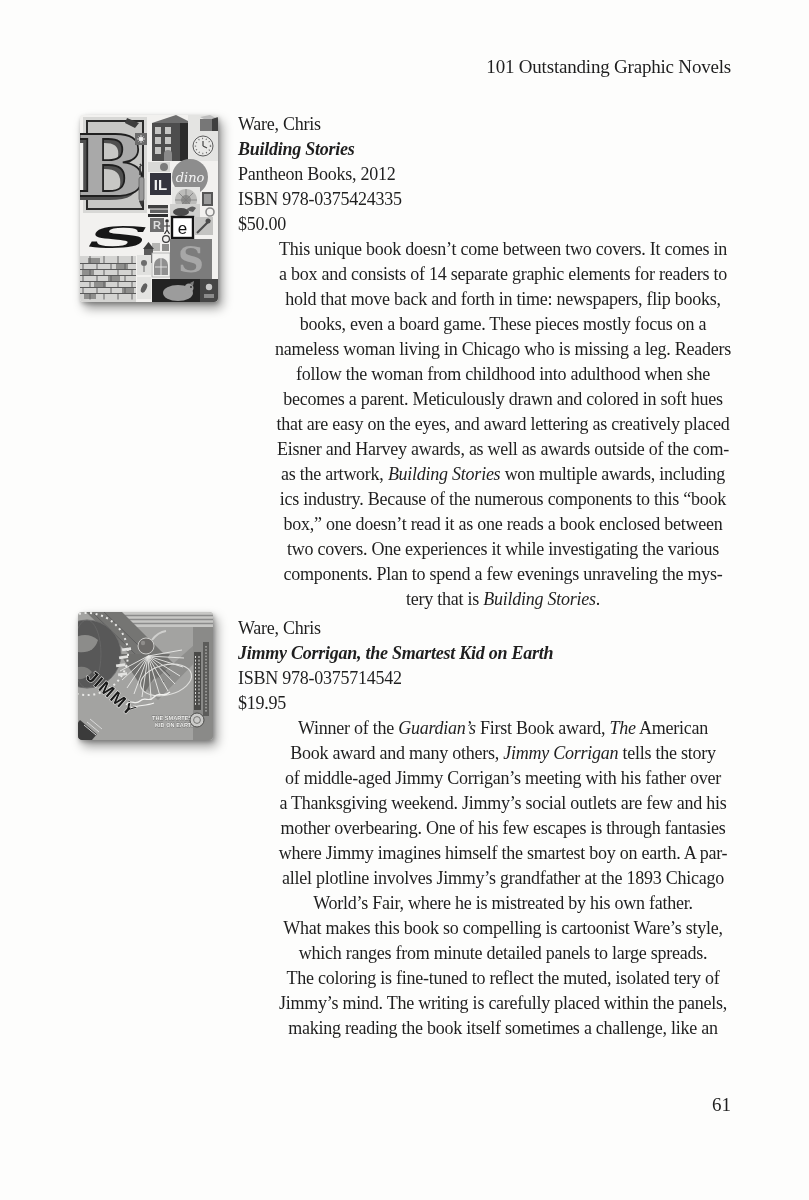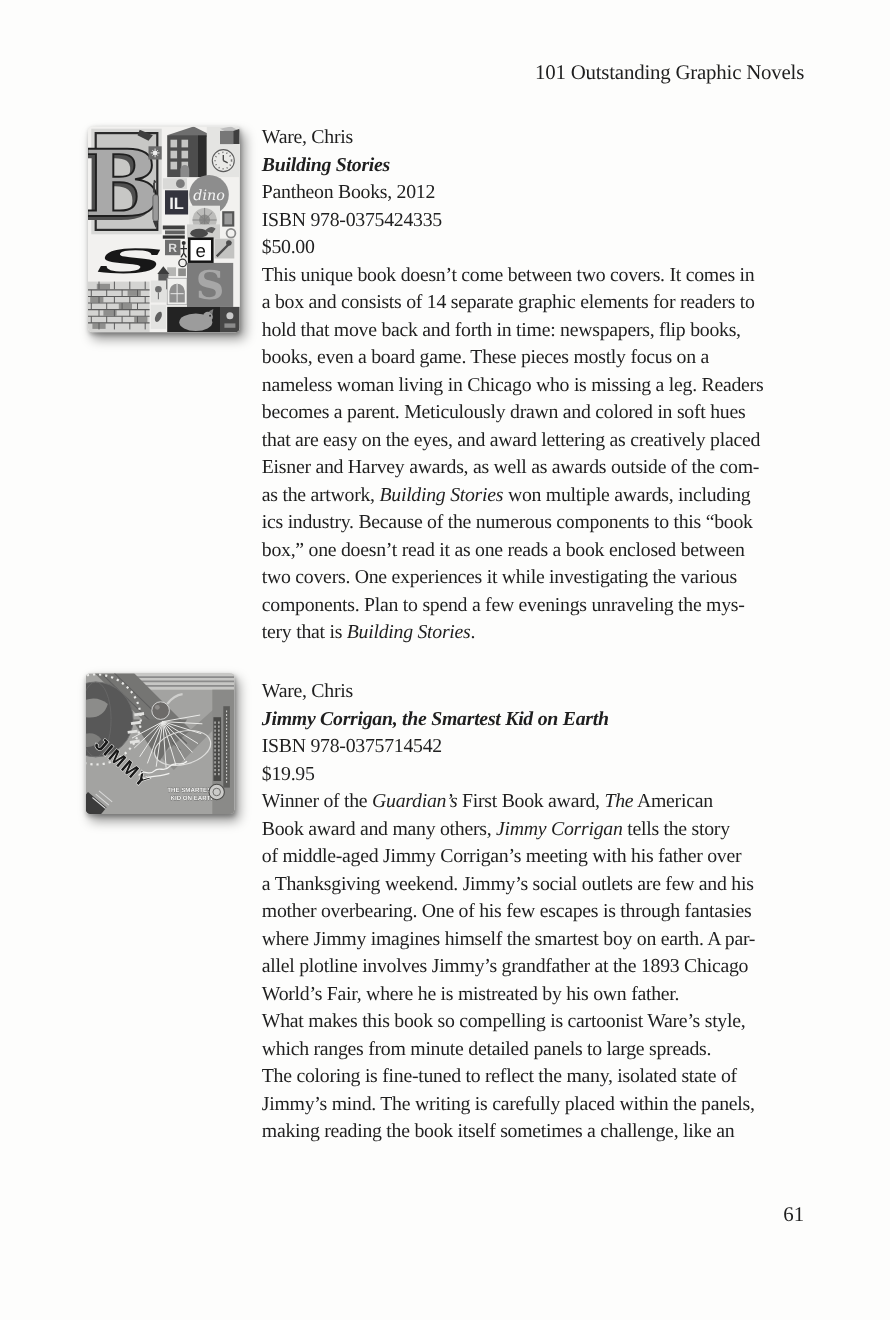--- a/index.html
+++ b/index.html
@@ -17,21 +17,21 @@
   }
   .entry{
     position:absolute;left:238px;width:530px;font-size:18px;line-height:25px;
     letter-spacing:-0.25px;white-space:nowrap;
   }
   .entry-1{top:112px;}
   .entry-2{top:616px;}
   .author{font-weight:normal;}
   .title{font-weight:bold;font-style:italic;}
   .it{font-style:italic;}
-  .tline{height:25px;}
+  .tline{height:25px;text-align:center;}
   .cover{
     position:absolute;border-radius:4px;overflow:hidden;background:#f0f0ee;
     box-shadow:4px 6px 11px rgba(0,0,0,0.40), 1px 2px 4px rgba(0,0,0,0.25);
   }
   .cover-1{left:80px;top:115px;width:138px;height:187px;}
   .cover-2{left:78px;top:612px;width:135px;height:128px;}
   .cover svg{display:block;}
 </style>
 </head>
 <body>
@@ -230,20 +230,21 @@
     <div class="title">Building Stories</div>
     <div class="pub">Pantheon Books, 2012</div>
     <div class="isbn">ISBN 978-0375424335</div>
     <div class="price">$50.00</div>
     <div class="desc">
         <div class="tline"><span>This unique book doesn’t come between two covers. It comes in</span></div>
         <div class="tline"><span>a box and consists of 14 separate graphic elements for readers to</span></div>
         <div class="tline"><span>hold that move back and forth in time: newspapers, flip books,</span></div>
         <div class="tline"><span>books, even a board game. These pieces mostly focus on a</span></div>
         <div class="tline"><span>nameless woman living in Chicago who is missing a leg. Readers</span></div>
+        <div class="tline"><span>follow the woman from childhood into adulthood when she</span></div>
         <div class="tline"><span>becomes a parent. Meticulously drawn and colored in soft hues</span></div>
         <div class="tline"><span>that are easy on the eyes, and award lettering as creatively placed</span></div>
         <div class="tline"><span>Eisner and Harvey awards, as well as awards outside of the com-</span></div>
         <div class="tline"><span>as the artwork, </span><span class="it">Building Stories</span><span> won multiple awards, including</span></div>
         <div class="tline"><span>ics industry. Because of the numerous components to this “book</span></div>
         <div class="tline"><span>box,” one doesn’t read it as one reads a book enclosed between</span></div>
         <div class="tline"><span>two covers. One experiences it while investigating the various</span></div>
         <div class="tline"><span>components. Plan to spend a few evenings unraveling the mys-</span></div>
         <div class="tline"><span>tery that is </span><span class="it">Building Stories</span><span>.</span></div>
       </div>
@@ -334,21 +335,21 @@
         <div class="tline"><span>Winner of the </span><span class="it">Guardian’s</span><span> First Book award, </span><span class="it">The</span><span> American</span></div>
         <div class="tline"><span>Book award and many others, </span><span class="it">Jimmy Corrigan</span><span> tells the story</span></div>
         <div class="tline"><span>of middle-aged Jimmy Corrigan’s meeting with his father over</span></div>
         <div class="tline"><span>a Thanksgiving weekend. Jimmy’s social outlets are few and his</span></div>
         <div class="tline"><span>mother overbearing. One of his few escapes is through fantasies</span></div>
         <div class="tline"><span>where Jimmy imagines himself the smartest boy on earth. A par-</span></div>
         <div class="tline"><span>allel plotline involves Jimmy’s grandfather at the 1893 Chicago</span></div>
         <div class="tline"><span>World’s Fair, where he is mistreated by his own father.</span></div>
         <div class="tline"><span>What makes this book so compelling is cartoonist Ware’s style,</span></div>
         <div class="tline"><span>which ranges from minute detailed panels to large spreads.</span></div>
-        <div class="tline"><span>The coloring is fine-tuned to reflect the many, isolated state of</span></div>
+        <div class="tline"><span>The coloring is fine-tuned to reflect the muted, isolated tery of</span></div>
         <div class="tline"><span>Jimmy’s mind. The writing is carefully placed within the panels,</span></div>
         <div class="tline"><span>making reading the book itself sometimes a challenge, like an</span></div>
       </div>
   </div>
 
   <div class="page-number">61</div>
 
 </div>
 
 </body></html>

